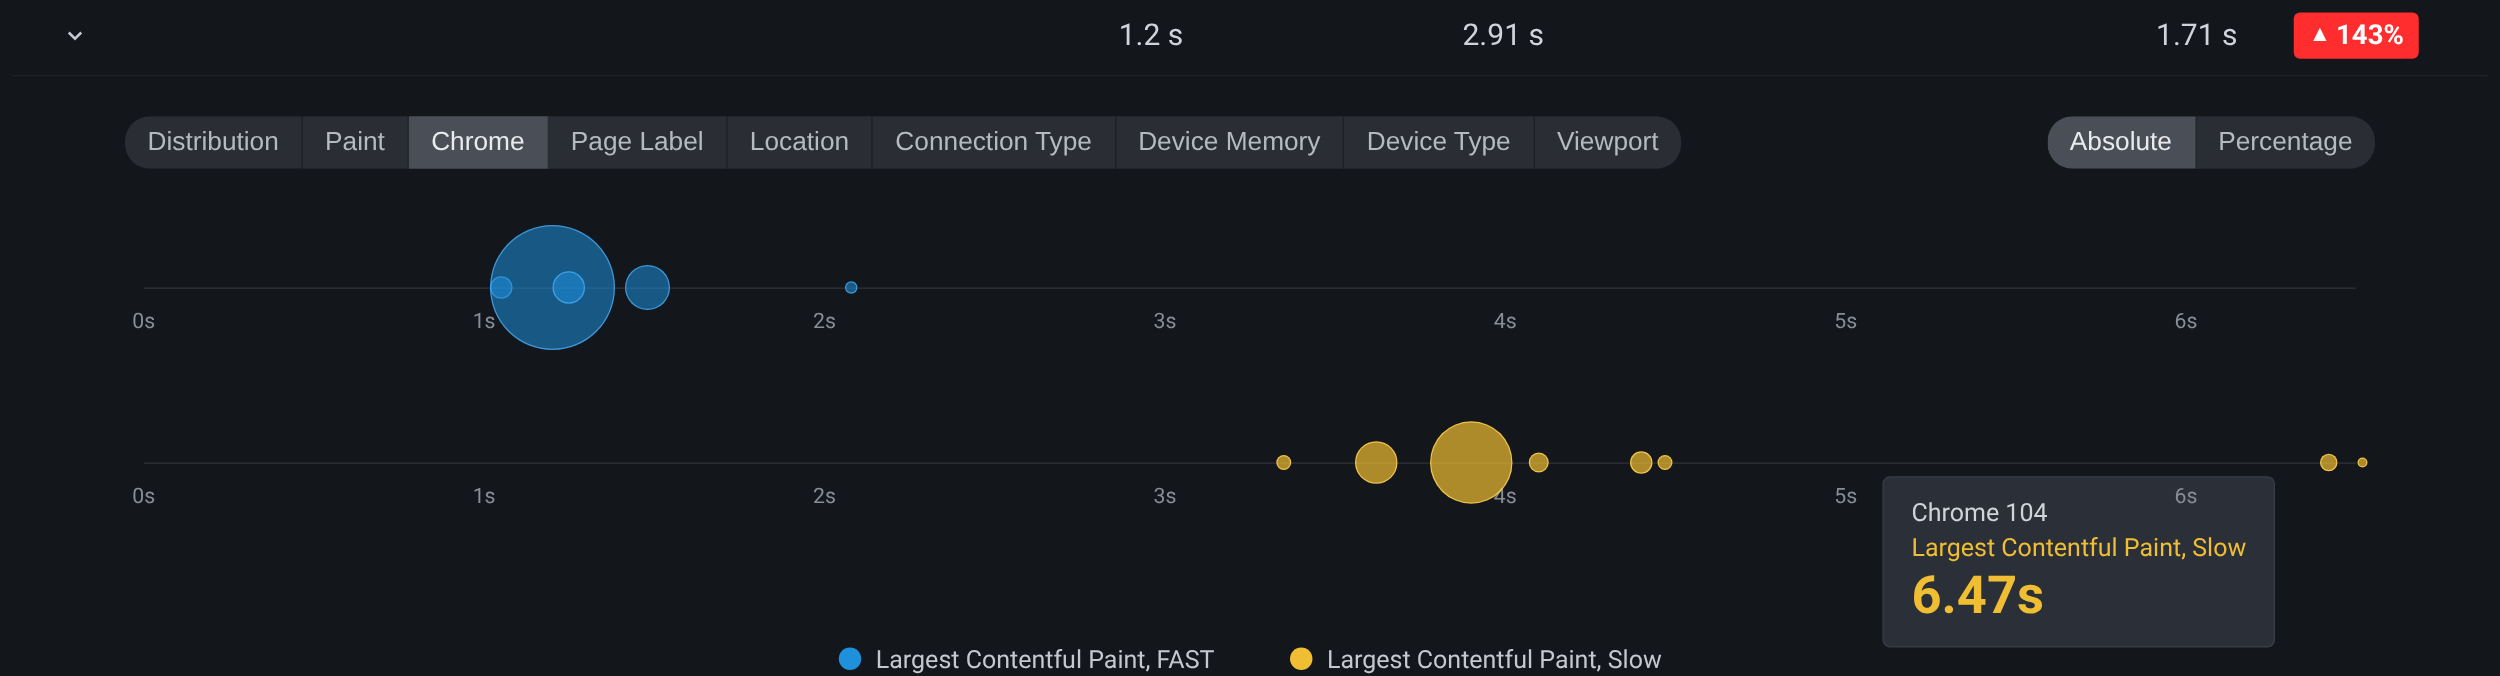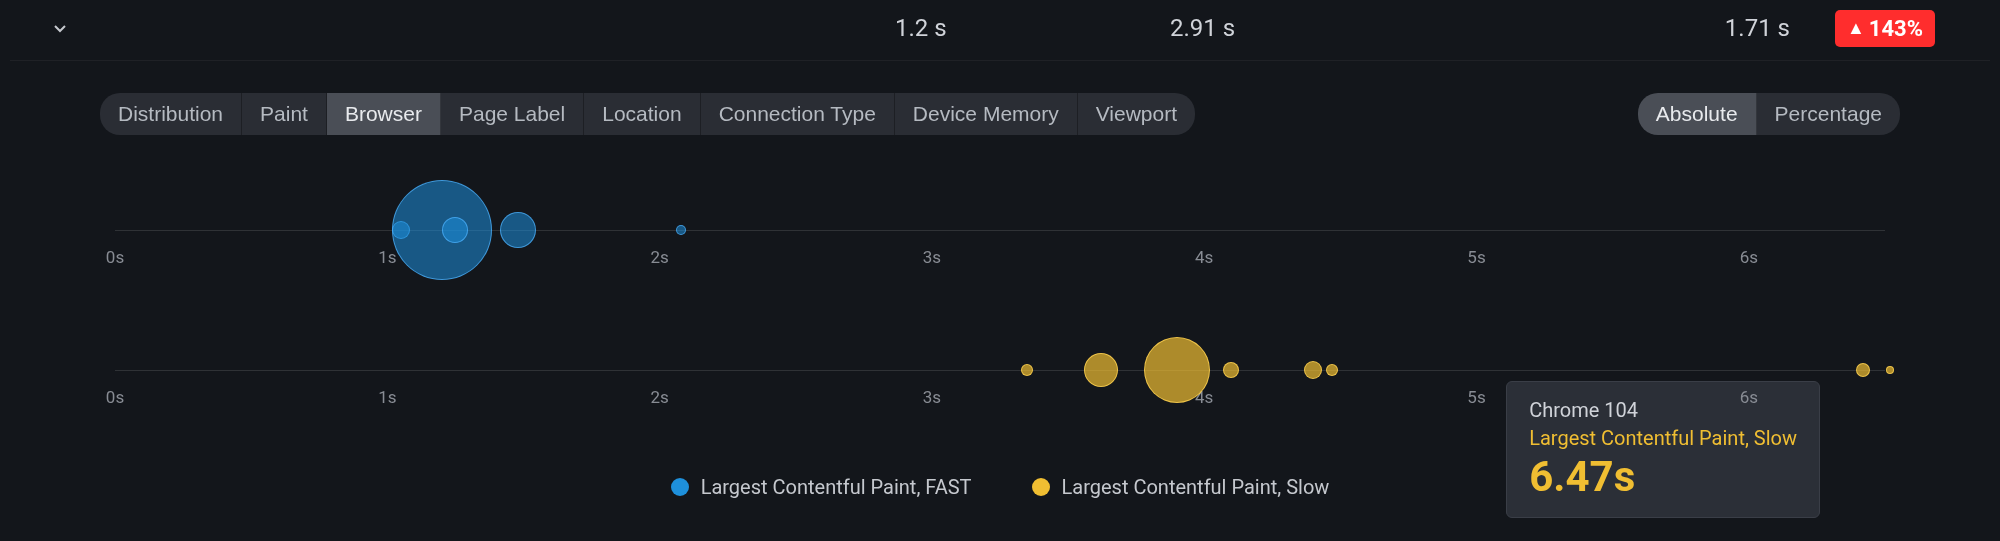--- a/index.html
+++ b/index.html
@@ -142,20 +142,21 @@
       justify-content: center;
       gap: 60px;
       padding: 20px 0 30px 0;
       font-size: 20px;
       color: #c5c8ce;
     }
     .legend-item {
       display: flex;
       align-items: center;
       gap: 12px;
+      margin-top: 40px;
     }
     .legend-dot {
       width: 18px;
       height: 18px;
       border-radius: 50%;
     }
     .legend-dot.fast { background: #1e90dc; }
     .legend-dot.slow { background: #f0be32; }
     .tooltip {
       position: absolute;
@@ -205,25 +206,26 @@
     <div class="badge">
       <span class="badge-arrow">▲</span>
       <span>143%</span>
     </div>
   </div>
 
   <div class="controls-row">
     <div class="seg-group" id="tabs-group">
         <button class="seg-btn">Distribution</button>
         <button class="seg-btn">Paint</button>
-        <button class="seg-btn active">Browser</button>
+        <button class="seg-btn active">Chrome</button>
         <button class="seg-btn">Page Label</button>
         <button class="seg-btn">Location</button>
         <button class="seg-btn">Connection Type</button>
         <button class="seg-btn">Device Memory</button>
+        <button class="seg-btn">Device Type</button>
         <button class="seg-btn">Viewport</button>
       </div>
     <div class="spacer"></div>
     <div class="seg-group" id="mode-group">
         <button class="seg-btn active">Absolute</button>
         <button class="seg-btn">Percentage</button>
       </div>
   </div>
 
   <div class="chart-area">

